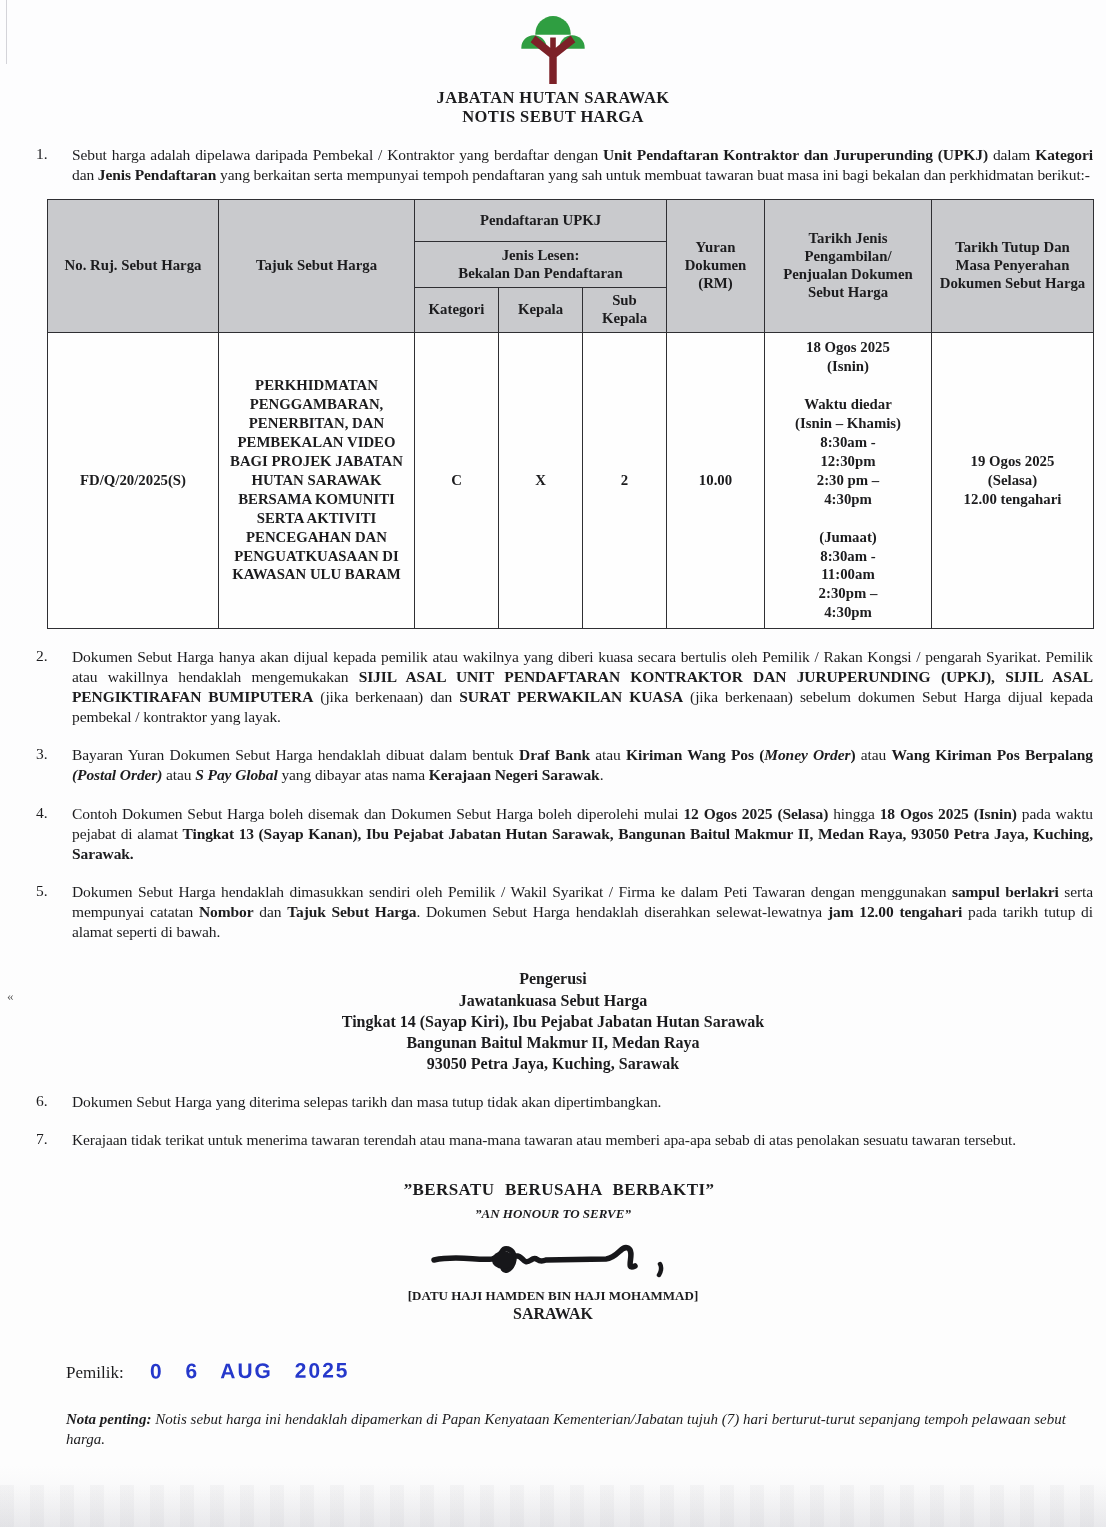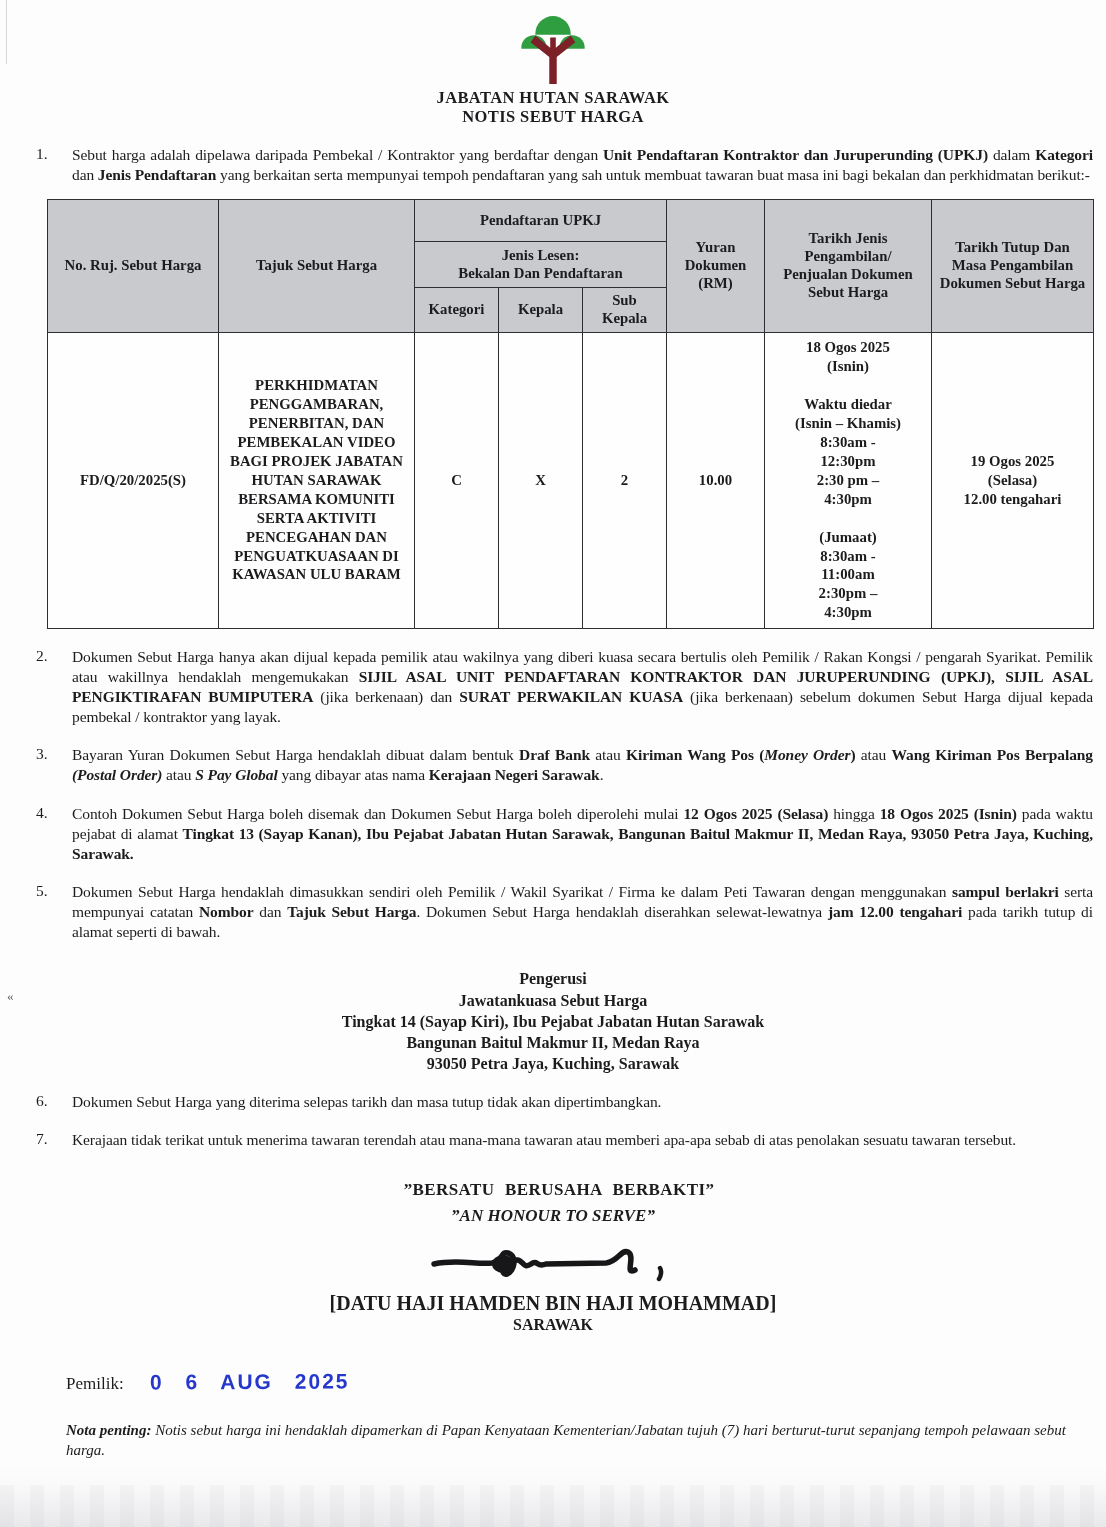--- a/index.html
+++ b/index.html
@@ -79,26 +79,26 @@
 
   
   .address-block {
     text-align: center; font-weight: bold; font-size: 16px; line-height: 1.32;
     margin-top: 26px; white-space: pre-line;
   }
 
   
   .motto { text-align: center; margin-top: 30px; }
   .motto-my { font-weight: bold; font-size: 17px; word-spacing: 6px; letter-spacing: .4px; padding-left: 12px; }
-  .motto-en { font-weight: bold; font-style: italic; font-size: 17px; margin-top: 6px; }
+  .motto-en { font-weight: bold; font-style: italic; font-size: 13px; margin-top: 6px; }
 
   
   .sig-area { text-align: center; margin-top: 12px; }
   .sig-svg { display: inline-block; }
-  .sig-name { font-weight: bold; font-size: 20px; margin-top: 2px; }
+  .sig-name { font-weight: bold; font-size: 13px; margin-top: 2px; }
   .sig-role, .sig-region { font-weight: bold; font-size: 16px; line-height: 1.3; }
 
   
   .date-row {
     display: flex; align-items: baseline; gap: 26px;
     margin: 34px 0 0 66px;
   }
   .date-label { font-size: 17px; }
   .date-stamp {
     color: #2538cb;
@@ -154,21 +154,21 @@
         <col class="c-peng">
         <col class="c-peny">
     </colgroup>
     <thead>
       <tr>
         <th rowspan="3">No. Ruj. Sebut Harga</th>
         <th rowspan="3">Tajuk Sebut Harga</th>
         <th colspan="3" class="h-upkj">Pendaftaran UPKJ</th>
         <th rowspan="3">Yuran Dokumen (RM)</th>
         <th rowspan="3">Tarikh Jenis Pengambilan/ Penjualan Dokumen Sebut Harga</th>
-        <th rowspan="3">Tarikh Tutup Dan Masa Pengambilan Dokumen Sebut Harga</th>
+        <th rowspan="3">Tarikh Tutup Dan Masa Penyerahan Dokumen Sebut Harga</th>
       </tr>
       <tr>
         <th colspan="3" class="h-jenis preline">Jenis Lesen:
 Bekalan Dan Pendaftaran</th>
       </tr>
       <tr>
         <th class="h-sub">Kategori</th>
         <th class="h-sub">Kepala</th>
         <th class="h-sub">Sub Kepala</th>
       </tr>

